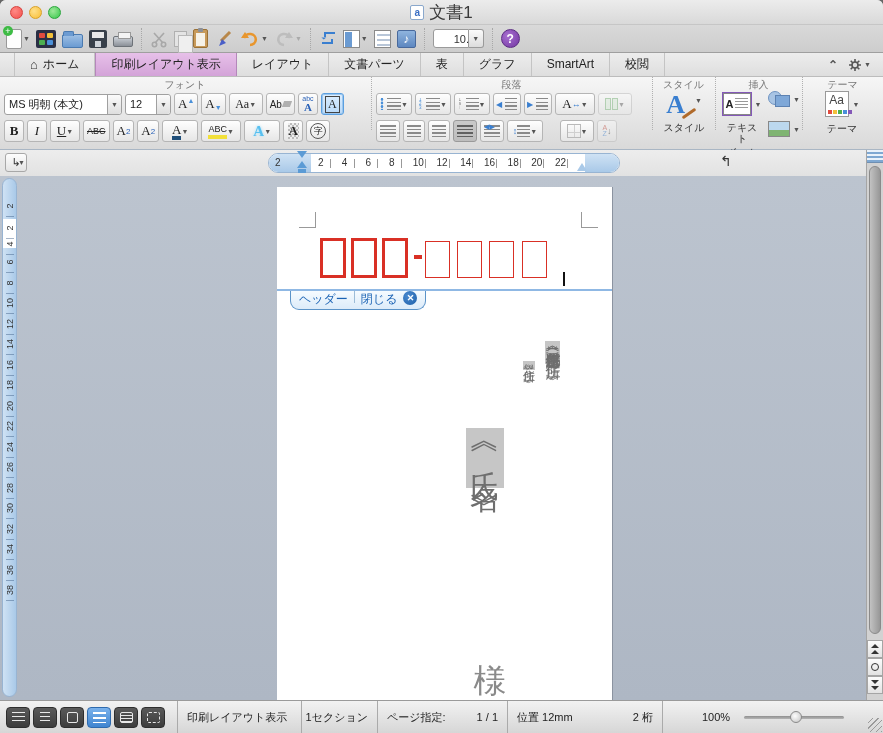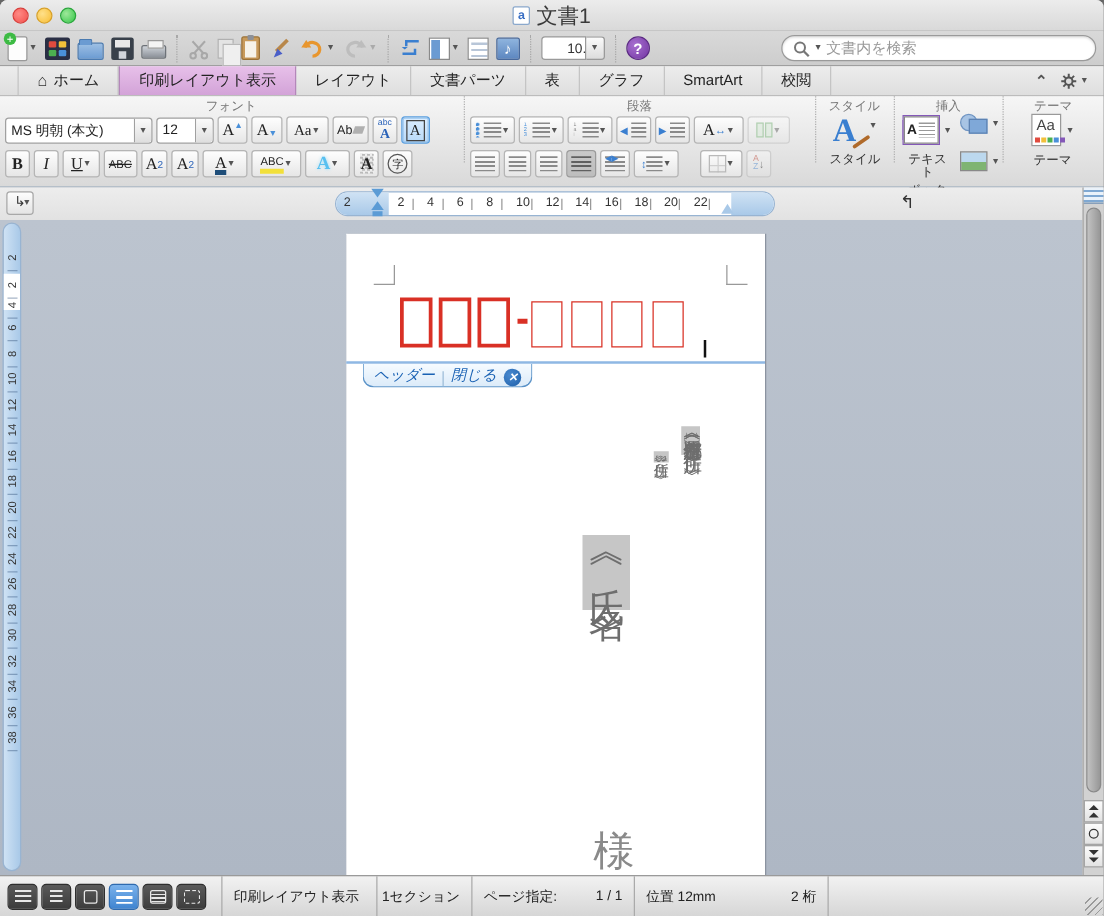--- a/index.html
+++ b/index.html
@@ -147,21 +147,21 @@
   .crop.tl{left:22px;top:25px;border-right:1px solid #999;border-bottom:1px solid #999;}
   .crop.tr{right:14px;top:25px;border-left:1px solid #999;border-bottom:1px solid #999;}
   .pbox{position:absolute;}
   .pbox.thick{border:3px solid #d93025;}
   .pbox.thin{border:1px solid #d93025;}
   .phyphen{position:absolute;background:#d93025;}
   .tcursor{position:absolute;left:286px;top:85px;width:2px;height:14px;background:#111;}
   .hdr-line{position:absolute;left:0;top:102px;width:335px;height:0;border-top:2px solid #8fb8e4;}
   .hdr-tab{position:absolute;left:13px;top:104px;height:19px;background:linear-gradient(#f6fbff,#dcebf9);
            border:1px solid #5b93c8;border-top:none;border-radius:0 0 9px 9px;
-           display:flex;align-items:flex-end;padding:0 8px;gap:6px;color:#1a62b4;font-size:12px;font-style:italic;}
+           display:flex;align-items:flex-start;padding:0 8px;gap:6px;color:#1a62b4;font-size:12px;}
   .hdr-sep{width:1px;height:12px;background:#9cbcd8;}
   .close-ic{width:14px;height:14px;border-radius:50%;background:radial-gradient(circle at 5px 5px,#4a8ad0,#1c5ea8);
             color:#fff;font-size:9px;font-weight:bold;text-align:center;line-height:14px;}
   .vtext{position:absolute;writing-mode:vertical-rl;line-height:1;color:#6e6e6e;
          font-family:"Liberation Serif","DejaVu Serif",serif;}
   .hl{background:#c6c6c6;}
 
   
   .scrollcol{position:absolute;right:0;top:150px;width:17px;height:550px;background:#d2d2d2;border-left:1px solid #a5a5a5;}
   .split{position:absolute;left:0;top:0;width:16px;height:13px;background:linear-gradient(#a9c9e8,#7fa8d2);
@@ -290,28 +290,20 @@
       </span>
     <span class="tsep"></span>
     <span class="zoom-combo">
       <span class="zoom-box">10...</span>
       <span class="zoom-arrow">▼</span>
     </span>
     <span class="tsep"></span>
     <span class="tbtn">
         <span class="ic-help">?</span>
       </span>
-    <span class="searchbox">
-      <svg width="14" height="14">
-          <circle cx="6" cy="6" r="4" fill="none" stroke="#777" stroke-width="1.6"></circle>
-          <line x1="9" y1="9" x2="13" y2="13" stroke="#777" stroke-width="1.8"></line>
-        </svg>
-      <span class="dd">▼</span>
-      <span class="search-ph">文書内を検索</span>
-    </span>
   </div>
 
   <div class="tabbar">
     <div id="tabs" style="display:flex;">
         <div class="tab">
           <span class="home-ic">⌂</span>
           <span>ホーム</span>
         </div>
         <div class="tab active">
           <span>印刷レイアウト表示</span>
@@ -712,16 +704,22 @@
     <div class="sseg" style="width:124px;">印刷レイアウト表示</div>
     <div class="sseg" style="width:76px;justify-content:flex-end;">1セクション</div>
     <div class="sseg" style="width:130px;justify-content:space-between;">
       <span>ページ指定:</span>
       <span>1 / 1</span>
     </div>
     <div class="sseg" style="width:155px;justify-content:space-between;">
       <span>位置 12mm</span>
       <span>2 桁</span>
     </div>
+    <div class="sseg grow" style="justify-content:center;">
+      <span>100%</span>
+      <span class="slider-track">
+          <span class="slider-thumb"></span>
+        </span>
+    </div>
     <div class="grip"></div>
   </div>
 
 </div>
 
 </body></html>

